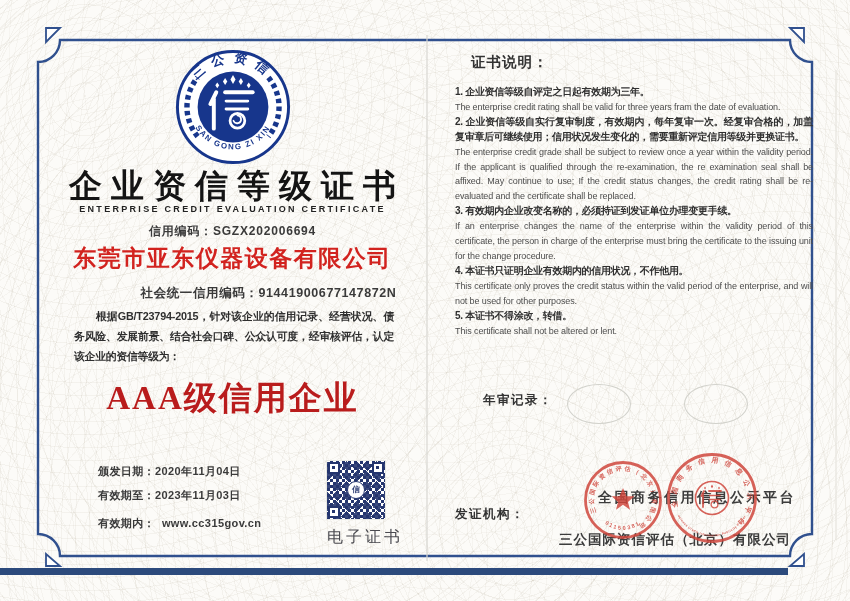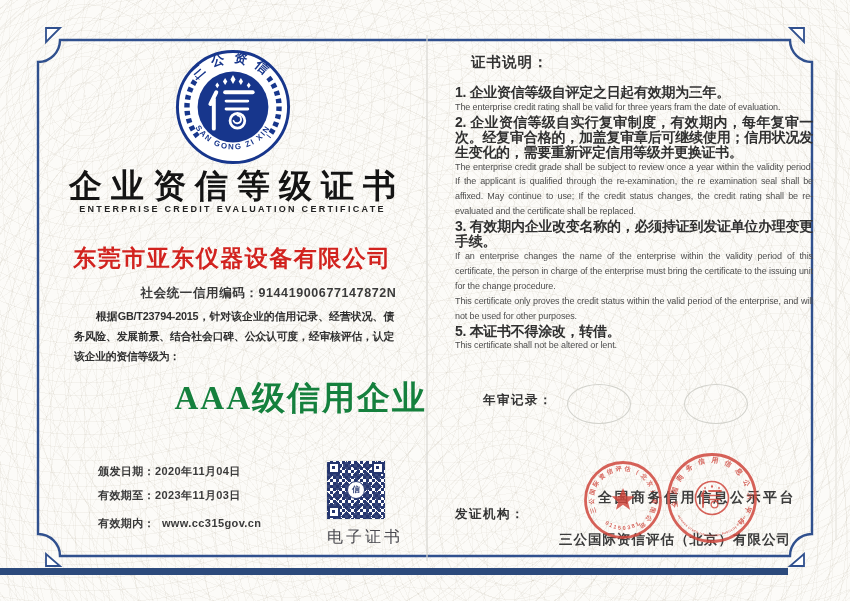--- a/index.html
+++ b/index.html
@@ -49,22 +49,22 @@
   .unified-code{
     left:0;top:245px;width:100%;text-align:center;
     font-size:12.5px;font-weight:700;color:#3a3a3a;letter-spacing:.6px;margin-left:36px;
   }
   .statement{
     left:36px;top:266px;width:320px;
     font-size:10.8px;font-weight:700;color:#2e2e2e;line-height:20px;
     text-align:justify;text-indent:22px;letter-spacing:-.2px;
   }
   .rating{
-    left:0;top:336px;width:100%;text-align:right;
-    font-size:33px;font-weight:700;color:#15803d;letter-spacing:2px;
+    left:0;top:336px;width:100%;text-align:center;
+    font-size:33px;font-weight:700;color:#b91c1c;letter-spacing:2px;
     font-family:"Liberation Serif","DejaVu Serif",serif;white-space:nowrap;
   }
   .date-line{left:60px;font-size:11px;font-weight:700;color:#3a3a3a;letter-spacing:.4px;white-space:pre;}
   .issue-date{top:424px;}
   .valid-until{top:448px;}
   .query-line{top:476px;}
   .qr{
     left:289px;top:421px;width:58px;height:58px;background:#fff;
     outline:1px solid #e8e8e2;
     background-image:
@@ -82,21 +82,21 @@
   }
   .qr-caption{
     left:289px;top:487px;width:58px;
     font-size:16px;color:#4a4a50;letter-spacing:3px;
     font-family:Liberation Sans, sans-serif;white-space:nowrap;
   }
 
   
   .notes-heading{left:28px;top:13px;font-size:14.5px;font-weight:700;color:#333;letter-spacing:1px;margin-left:16px;}
   .notes{left:28px;top:45px;width:358px;}
-  .note-zh{font-size:14px;font-weight:700;color:#303030;line-height:14.9px;letter-spacing:-.3px;text-align:justify;}
+  .note-zh{font-size:10px;font-weight:700;color:#303030;line-height:14.9px;letter-spacing:-.3px;text-align:justify;}
   .note-en{font-size:9px;color:#4d4d4d;line-height:14.9px;letter-spacing:-.1px;text-align:justify;}
   .annual-label{left:28px;top:352px;font-size:12.5px;font-weight:700;color:#333;letter-spacing:1.5px;margin-left:28px;}
   .oval{width:62px;height:38px;border:1px solid #d2d2cc;border-radius:50%;top:344px;}
   .oval-1{left:140px;} .oval-2{left:257px;}
   .issuer-label{left:28px;top:466px;font-size:12.5px;font-weight:700;color:#333;letter-spacing:1.5px;}
   .issuer-platform{
     left:150px;top:449px;width:240px;text-align:center;
     font-size:14px;font-weight:700;color:#3c3c3c;letter-spacing:2.5px;white-space:nowrap;
   }
   .issuer-company{
@@ -158,20 +158,21 @@
       <path d="M -8,-15 H 20" stroke-width="4"></path>
       <path d="M -7,-6 H 15" stroke-width="3"></path>
       <path d="M -7,2 H 15" stroke-width="3"></path>
       <circle cx="4.5" cy="14" r="7.5" stroke-width="2.8"></circle>
       <path d="M 4.5,8.5 A 4 4 0 1 1 0.5,14" stroke-width="1.8"></path>
     </g>
   </svg>
 
   <div class="abs cert-title">企业资信等级证书</div>
   <div class="abs cert-title-en">ENTERPRISE CREDIT EVALUATION CERTIFICATE</div>
+  <div class="abs credit-code">信用编码：SGZX202006694</div>
   <div class="abs company-name">东莞市亚东仪器设备有限公司</div>
   <div class="abs unified-code">社会统一信用编码：91441900677147872N</div>
   <div class="abs statement">根据GB/T23794-2015，针对该企业的信用记录、经营状况、债务风险、发展前景、结合社会口碑、公众认可度，经审核评估，认定该企业的资信等级为：</div>
   <div class="abs rating">AAA级信用企业</div>
 
   <div class="abs date-line issue-date">颁发日期：2020年11月04日</div>
   <div class="abs date-line valid-until">有效期至：2023年11月03日</div>
   <div class="abs date-line query-line">有效期内：  www.cc315gov.cn</div>
 
   <div class="abs qr">
@@ -187,20 +188,21 @@
 
   <div class="abs notes-heading">证书说明：</div>
 
   <div class="abs notes">
     <div class="note-zh">1. 企业资信等级自评定之日起有效期为三年。</div>
     <div class="note-en">The enterprise credit rating shall be valid for three years fram the date of evaluation.</div>
     <div class="note-zh">2. 企业资信等级自实行复审制度，有效期内，每年复审一次。经复审合格的，加盖复审章后可继续使用；信用状况发生变化的，需要重新评定信用等级并更换证书。</div>
     <div class="note-en">The enterprise credit grade shall be subject to review once a year within the validity period. If the applicant is qualified through the re-examination, the re examination seal shall be affixed. May continue to use; If the credit status changes, the credit rating shall be re-evaluated and the certificate shall be replaced.</div>
     <div class="note-zh">3. 有效期内企业改变名称的，必须持证到发证单位办理变更手续。</div>
     <div class="note-en">If an enterprise changes the name of the enterprise within the validity period of this certificate, the person in charge of the enterprise must bring the certificate to the issuing unit for the change procedure.</div>
+    <div class="note-zh">4. 本证书只证明企业有效期内的信用状况，不作他用。</div>
     <div class="note-en">This certificate only proves the credit status within the valid period of the enterprise, and will not be used for other purposes.</div>
     <div class="note-zh">5. 本证书不得涂改，转借。</div>
     <div class="note-en">This certificate shall not be altered or lent.</div>
   </div>
 
   <div class="abs annual-label">年审记录：</div>
   <div class="abs oval oval-1"></div>
   <div class="abs oval oval-2"></div>
 
   <div class="abs issuer-label">发证机构：</div>

